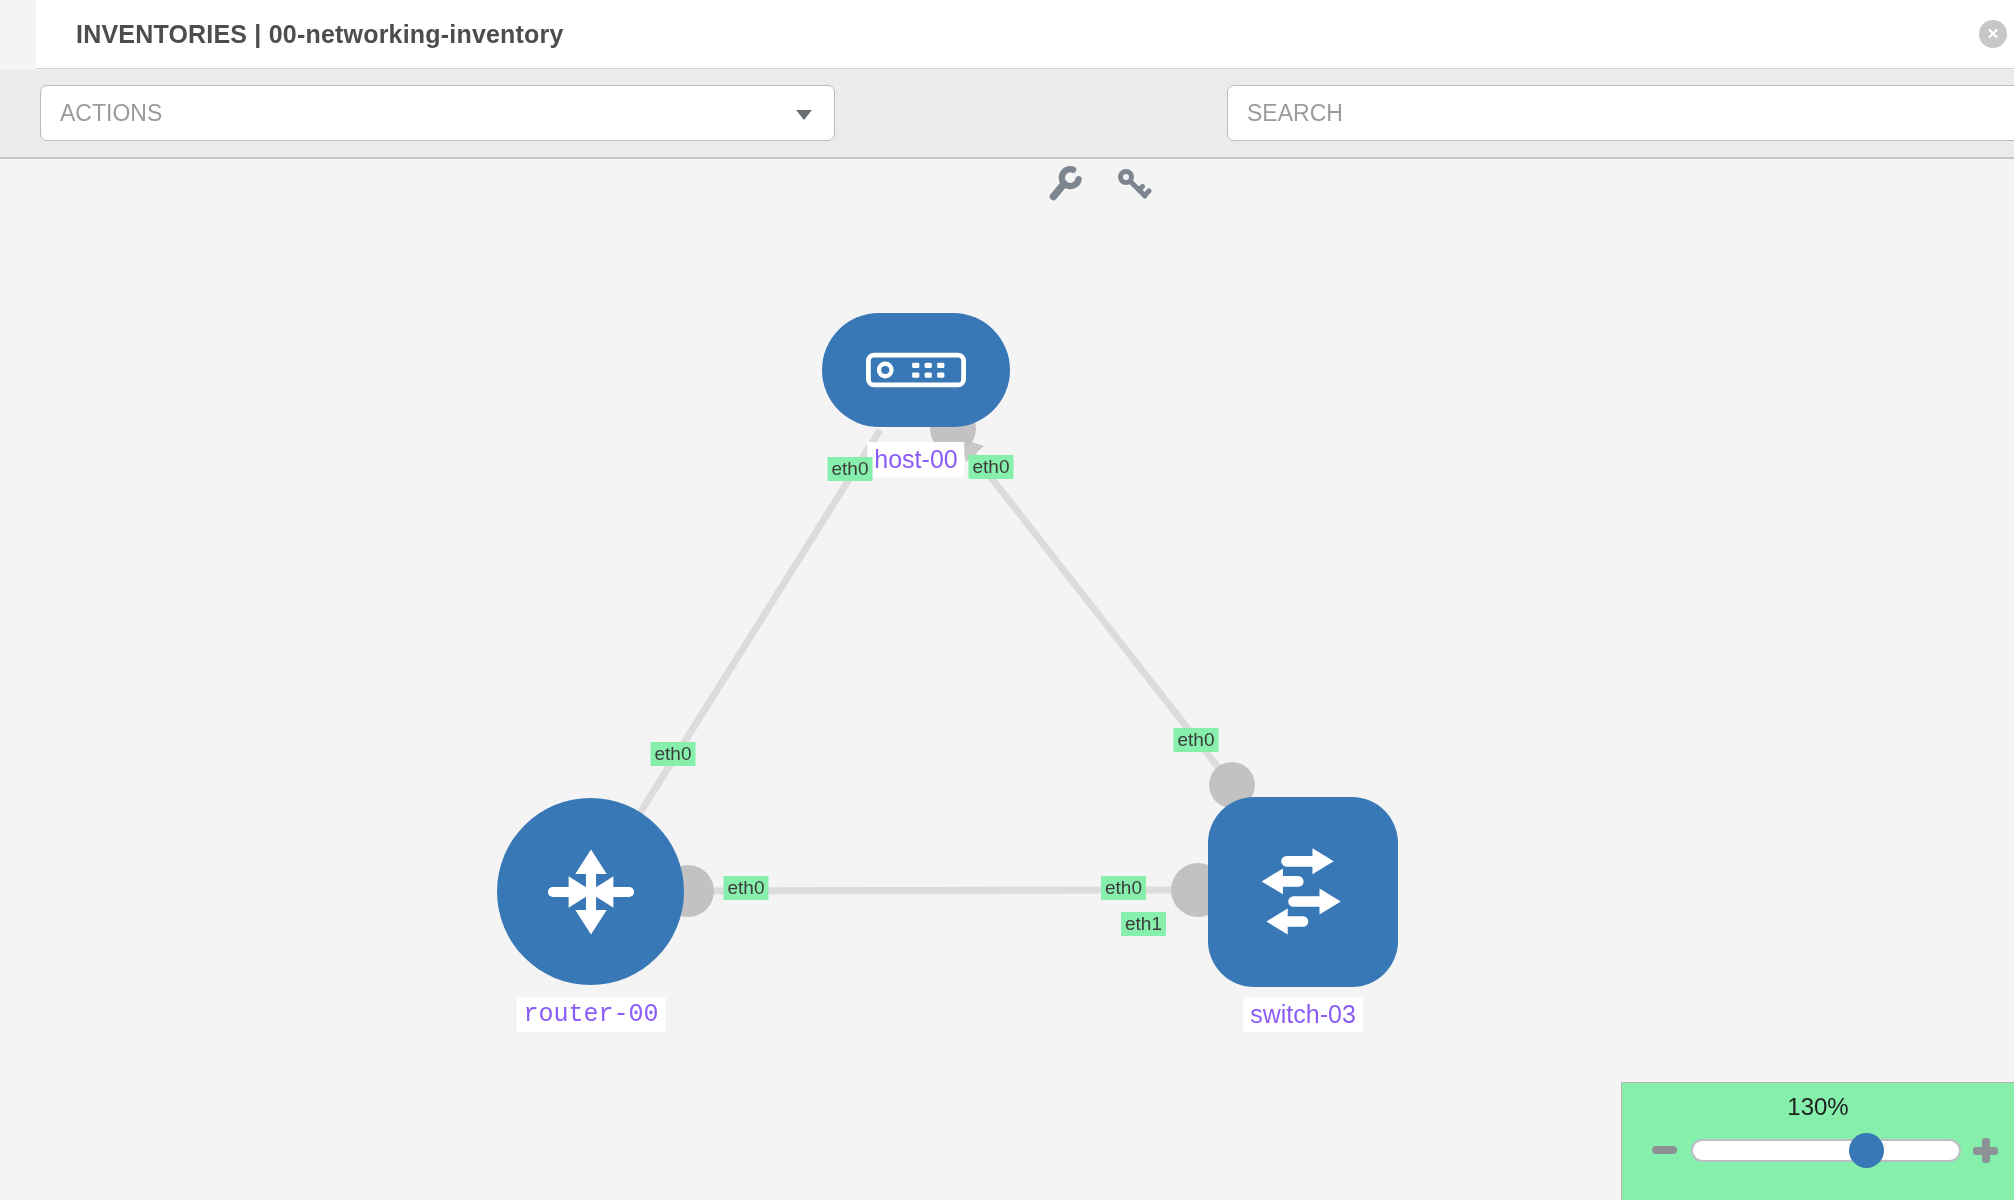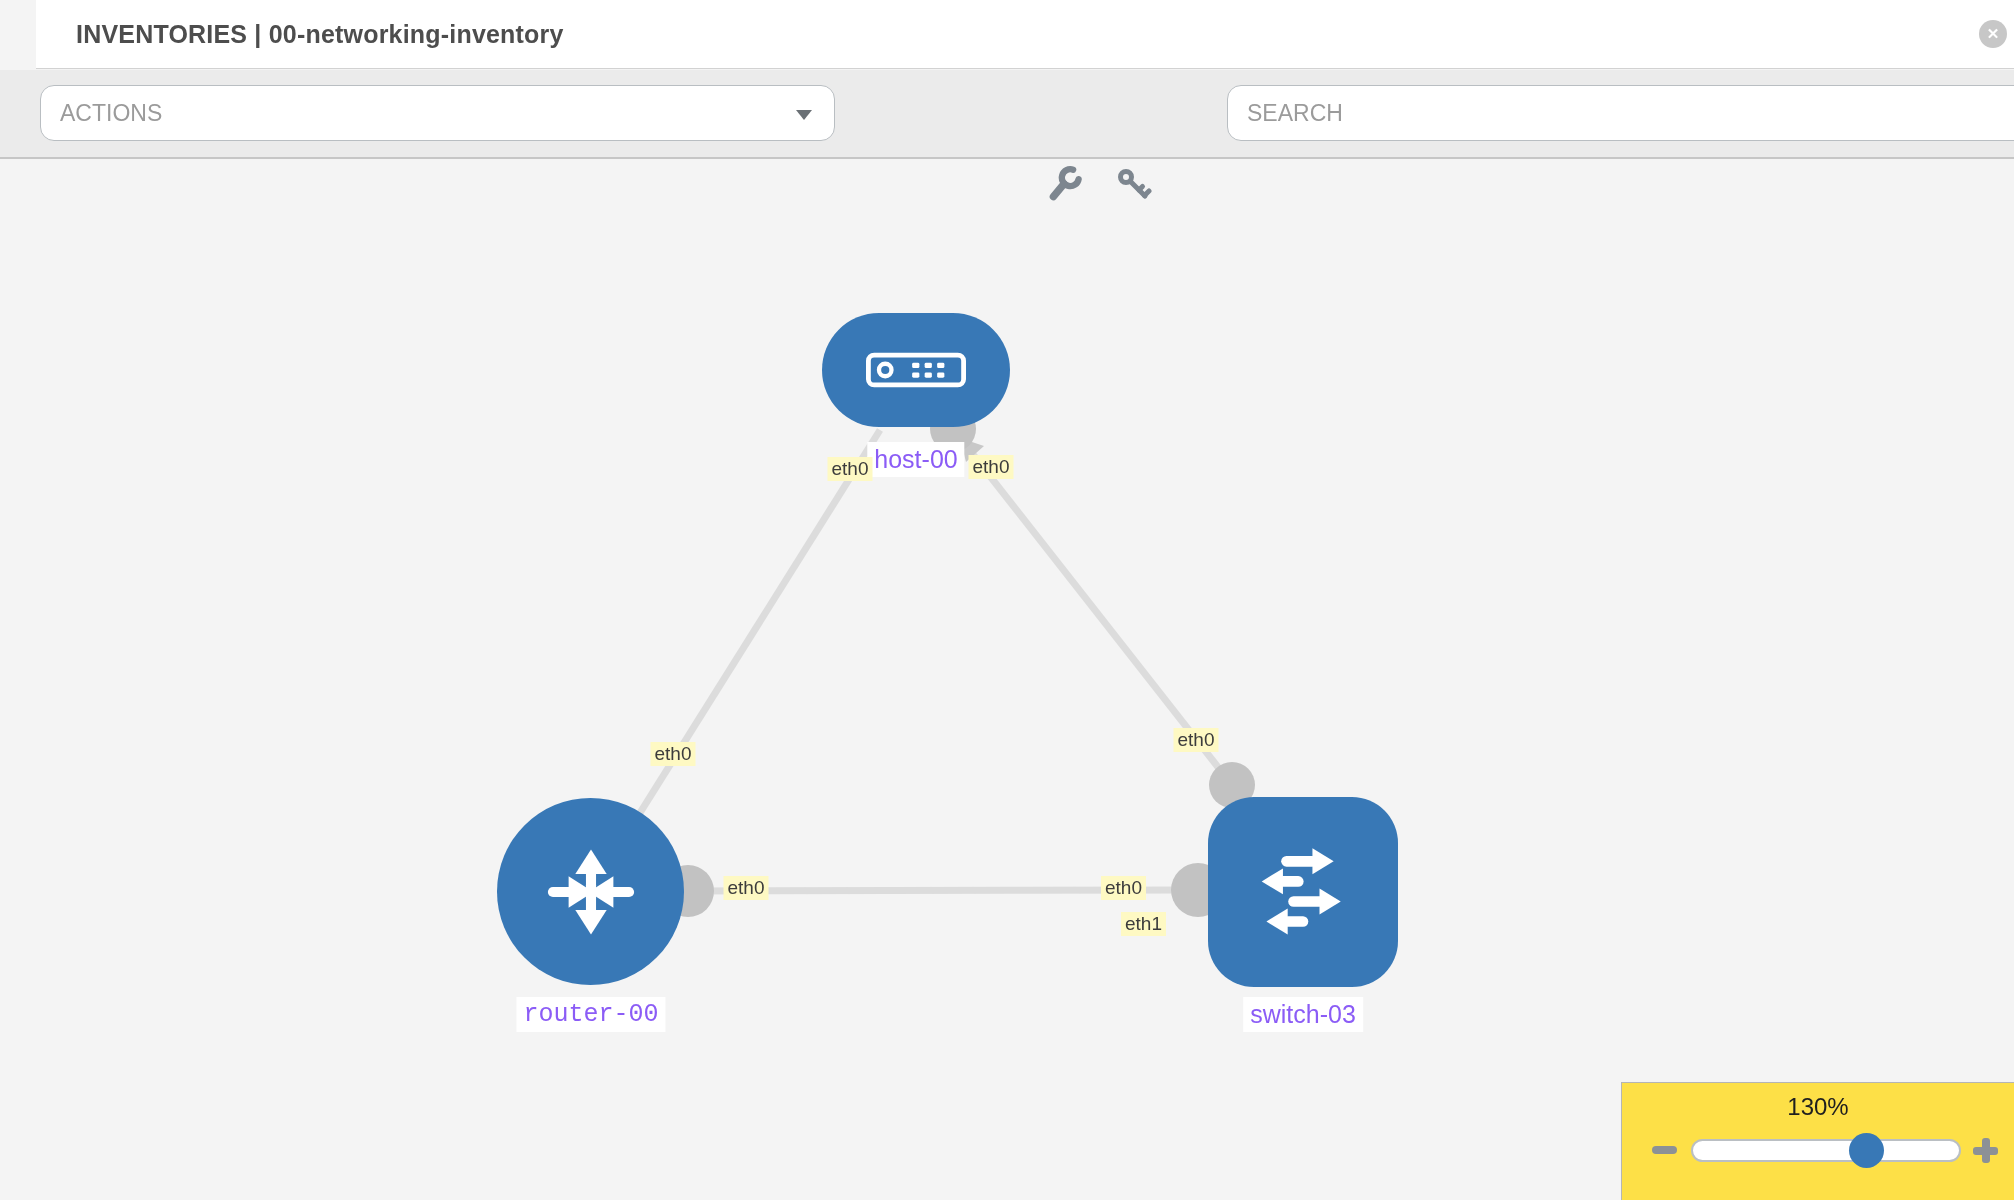--- a/index.html
+++ b/index.html
@@ -13,21 +13,21 @@
                 font-size:25px; font-weight:bold; color:#4d4d4d; letter-spacing:.2px; }
   #close-btn { position:absolute; left:1943px; top:20px; width:28px; height:28px;
                border-radius:50%; background:#c7c7c7; color:#ffffff;
                font-size:15px; font-weight:bold; text-align:center; line-height:28px;
                cursor:pointer; }
 
   
   #toolbar { position:absolute; left:0; top:70px; width:2014px; height:89px;
              background:#ebebeb; border-bottom:2px solid #c6c6c6; z-index:10; }
   .select-box { position:absolute; top:15px; height:56px; background:#ffffff;
-                border:1px solid #b9bec2; border-radius:14px; cursor:pointer; }
+                border:1px solid #b9bec2; border-radius:7px; cursor:pointer; }
   .select-box .sel-label { position:absolute; left:19px; top:0; height:54px; line-height:54px;
                            font-size:23px; color:#9b9b9b; }
   .caret { position:absolute; right:22px; top:24px; width:0; height:0;
            border-left:8px solid transparent; border-right:8px solid transparent;
            border-top:10px solid #6a7075; }
   #actions-select { left:40px; width:795px; }
   #search-select  { left:1183px; width:880px;margin-left:44px; }
   .tool-icon { position:absolute; width:38px; height:38px; cursor:pointer; }
   #wrench-btn { left:1046px; top:96px; }
   #key-btn    { left:1116px; top:98px; }
@@ -39,39 +39,39 @@
 
   .node { position:absolute; z-index:2; background:#3878b6; display:flex;
           align-items:center; justify-content:center; cursor:pointer; }
   #node-host   { left:822px; top:313px; width:188px; height:114px; border-radius:57px; }
   #node-router { left:497px; top:798px; width:187px; height:187px; border-radius:50%; }
   #node-switch { left:1208px; top:797px; width:190px; height:190px; border-radius:46px; }
 
   .node-label { position:absolute; z-index:3; background:#ffffff; color:#8b5cf6;
                 font-size:25px; padding:3px 7px; white-space:nowrap;
                 transform:translateX(-50%); }
-  .if-label   { position:absolute; z-index:3; background:#fef9c3; color:#3c3c3c;
+  .if-label   { position:absolute; z-index:3; background:#86efac; color:#3c3c3c;
                 font-size:19px; padding:1px 4px; white-space:nowrap; }
   .if-center  { transform:translateX(-50%); }
 
   #label-host   { left:916px;  top:442px; }
   #label-router { left:591px;  top:997px;font-family:Liberation Mono, monospace; }
   #label-switch { left:1303px; top:997px; }
 
   #if-l1-router { left:673px;  top:742px; }
   #if-l1-host   { left:850px;  top:457px; }
   #if-l2-host   { left:991px;  top:455px; }
   #if-l2-switch { left:1196px; top:728px; }
   #if-l3-router { left:746px;  top:876px; }
   #if-l3-hidden { left:1101px; top:876px; z-index:3; }
   #if-l3-switch { left:1121px; top:912px; z-index:4; }
 
   
   #zoom-panel { position:absolute; left:1621px; top:1082px; width:393px; height:118px;
-                background:#fde047; border-top:1px solid #b5b5b5;
+                background:#86efac; border-top:1px solid #b5b5b5;
                 border-left:1px solid #b5b5b5; z-index:5; }
   #zoom-level { position:absolute; left:0; top:10px; width:100%; text-align:center;
                 font-size:24px; color:#1f1f1f; }
   #zoom-minus { position:absolute; left:30px; top:63px; width:25px; height:8px;
                 border-radius:4px; background:#8c9196; cursor:pointer; }
   #zoom-plus  { position:absolute; left:351px; top:55px; width:25px; height:25px; cursor:pointer; }
   #zoom-plus .h { position:absolute; left:0; top:9px; width:25px; height:8px;
                   border-radius:3px; background:#8c9196; }
   #zoom-plus .v { position:absolute; left:9px; top:0; width:8px; height:25px;
                   border-radius:3px; background:#8c9196; }

